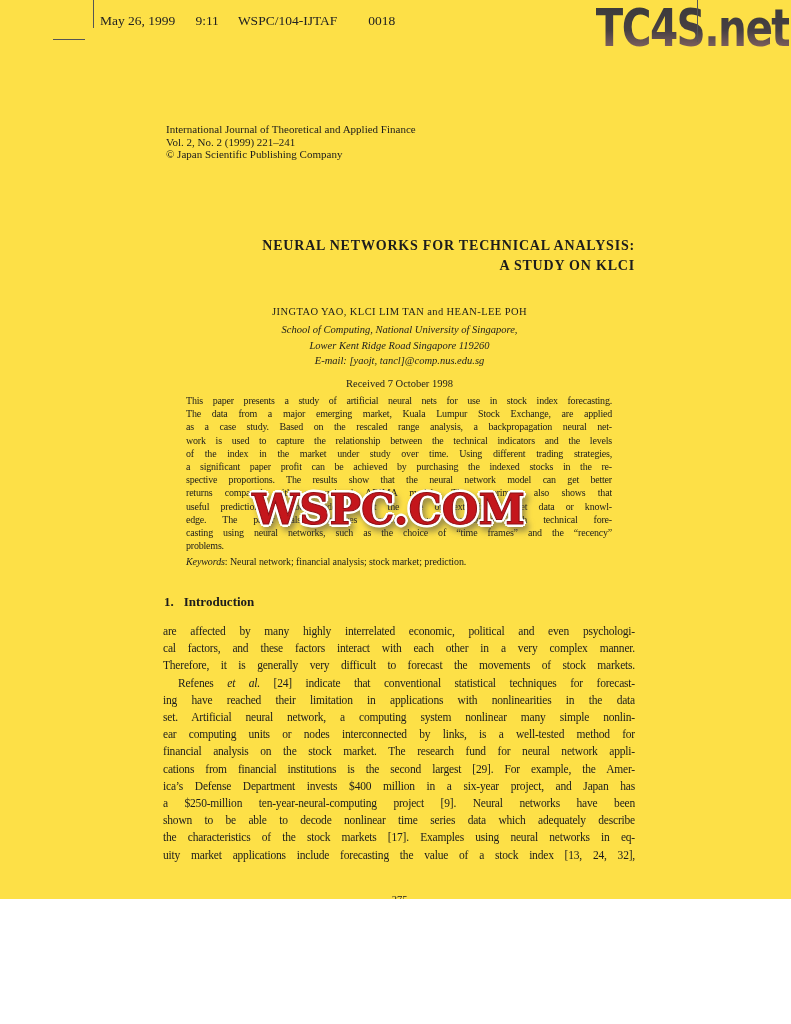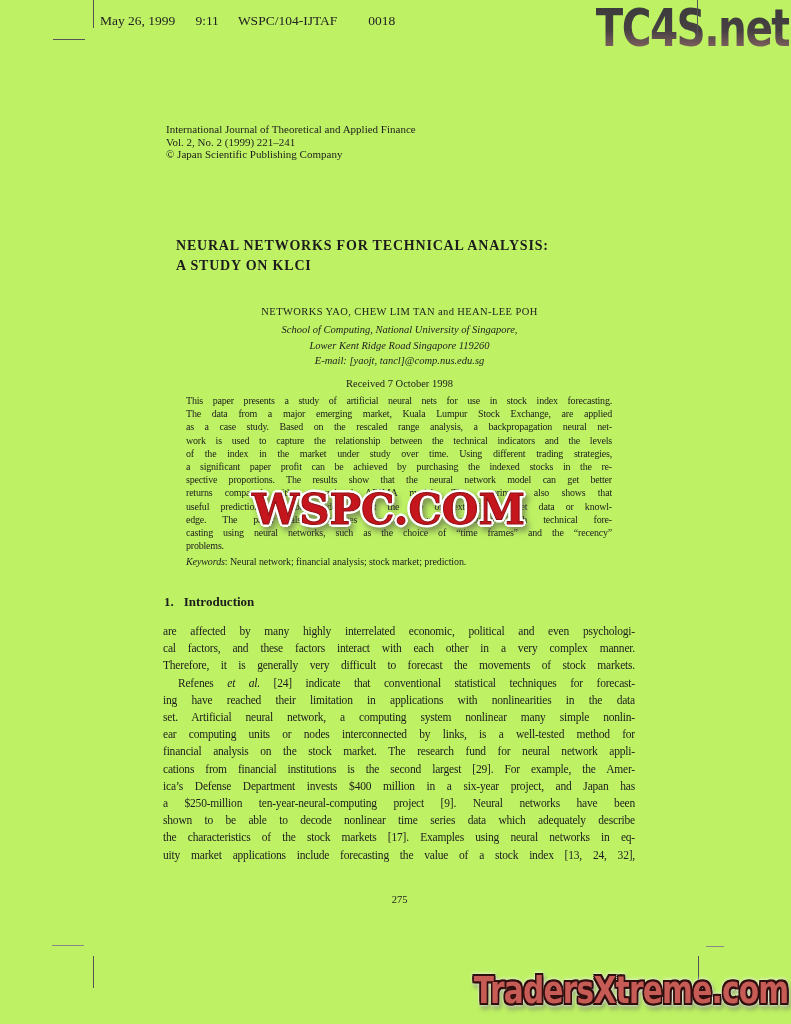--- a/index.html
+++ b/index.html
@@ -1,17 +1,17 @@
 <!DOCTYPE html>
 <html><head>
 <meta charset="utf-8">
 <style>
   html,body{margin:0;padding:0;background:#ffffff;}
   .page{
-    position:relative;width:791px;height:1024px;background:#bef264;
+    position:relative;width:791px;height:899px;background:#fde047;
     font-family:"Liberation Serif", serif;color:#1c1c1c;overflow:hidden;
   }
   .cropmark{position:absolute;background:#555;}
   .cropmark.h{height:1px;}
   .cropmark.v{width:1px;}
 
   .runhead{
     position:absolute;left:100px;top:13px;font-size:13.5px;color:#222;
     white-space:nowrap;
   }
@@ -24,21 +24,21 @@
     font-family:"DejaVu Sans", sans-serif;font-weight:bold;
     font-size:52px;line-height:1;letter-spacing:-2px;
     transform:scaleX(0.78);transform-origin:right top;
     background:linear-gradient(180deg,#3a3a3a 0%,#474043 55%,#936d68 100%);
     -webkit-background-clip:text;background-clip:text;color:transparent;
     z-index:3;
   }
 
   .journal{position:absolute;left:166px;top:123px;font-size:11px;line-height:12.5px;}
   .titleblock{
-    position:absolute;left:176px;top:236px;width:471px;text-align:left;
+    position:absolute;left:164px;top:236px;width:471px;text-align:right;
     font-weight:bold;font-size:14px;letter-spacing:0.8px;line-height:20px;
   }
   .authors{
     position:absolute;left:164px;top:306px;width:471px;text-align:center;
     font-size:10.5px;letter-spacing:0.4px;
   }
   .affil{
     position:absolute;left:164px;top:322px;width:471px;text-align:center;
     font-style:italic;font-size:10.5px;line-height:15.5px;
   }
@@ -119,21 +119,21 @@
     <div>International Journal of Theoretical and Applied Finance</div>
     <div>Vol. 2, No. 2 (1999) 221–241</div>
     <div>© Japan Scientific Publishing Company</div>
   </div>
 
   <div class="titleblock">
     <div>NEURAL NETWORKS FOR TECHNICAL ANALYSIS:</div>
     <div>A STUDY ON KLCI</div>
   </div>
 
-  <div class="authors">NETWORKS YAO, CHEW LIM TAN and HEAN-LEE POH</div>
+  <div class="authors">JINGTAO YAO, KLCI LIM TAN and HEAN-LEE POH</div>
 
   <div class="affil">
     <div>School of Computing, National University of Singapore,</div>
     <div>Lower Kent Ridge Road Singapore 119260</div>
     <div>E-mail: [yaojt, tancl]@comp.nus.edu.sg</div>
   </div>
 
   <div class="received">Received 7 October 1998</div>
 
   <div class="abstract">

